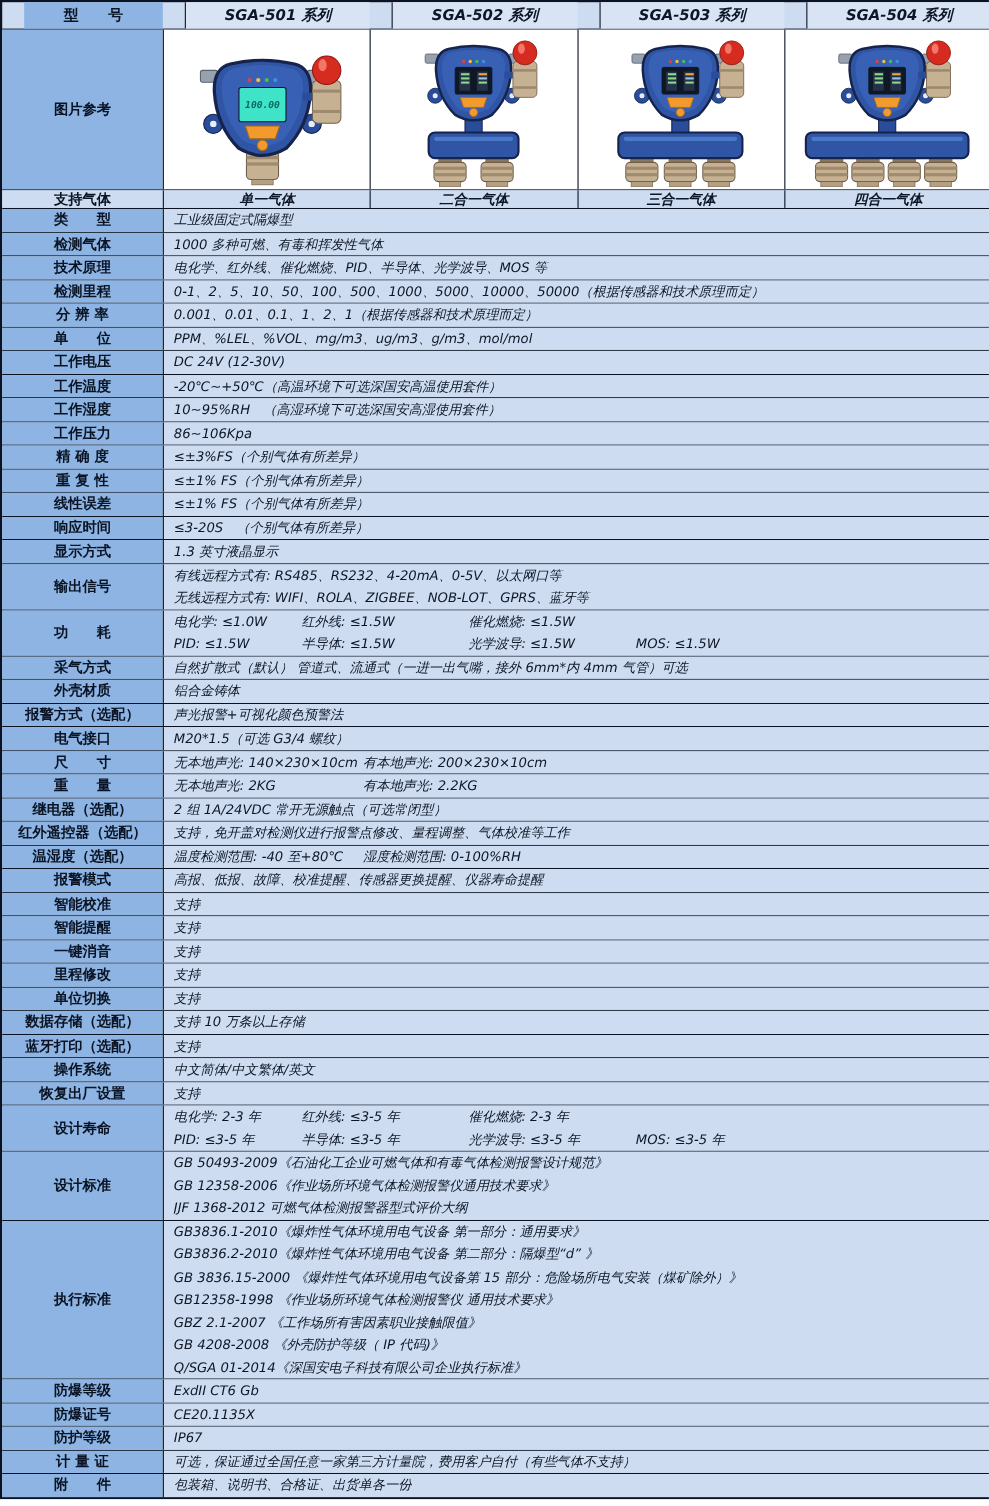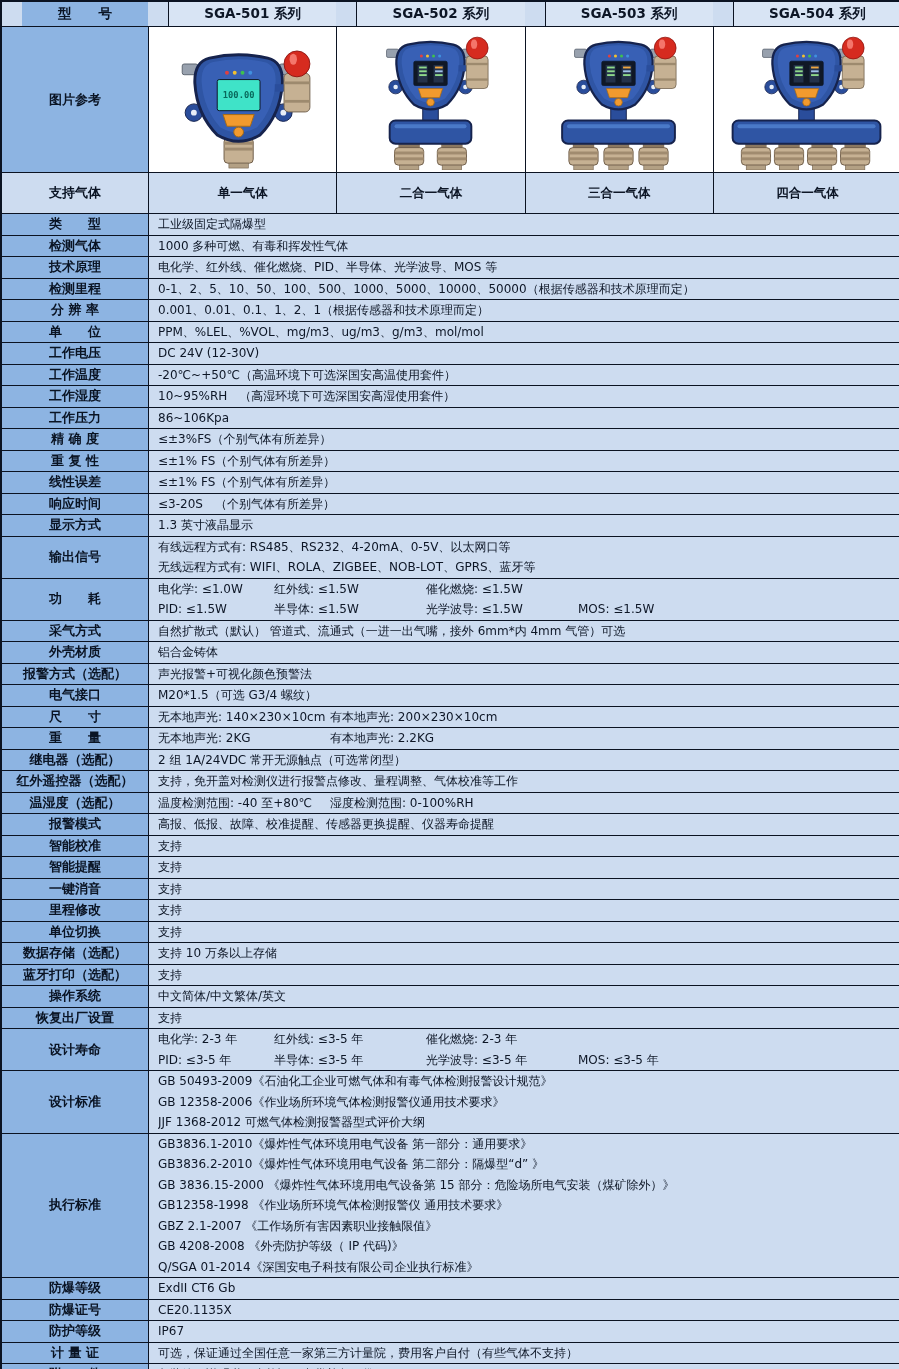--- a/index.html
+++ b/index.html
@@ -2,38 +2,38 @@
 <html style="--border: #0b1322; --label_bg: #8db4e2; --header_bg: #d8e4f4; --value_bg: #cddcf0; --image_bg: #ffffff; --device_blue: #2f55a4; --device_blue_dark: #16234d; --device_blue_mid: #2a4d9b; --beacon_red: #d62b1f; --brass: #c6b193; --screen_teal: #3fe3c8; --button_orange: #f29a2e;"><head>
 <meta charset="utf-8">
 <style>
   html,body{margin:0;padding:0;background:#fff;}
   body{width:899px;font-family:"DejaVu Sans","Liberation Sans",sans-serif;color:#0d1626;}
   .spec-table{width:899px;border:2px solid var(--border);background:var(--value_bg);}
   .row{display:grid;grid-template-columns:146px repeat(4,1fr);border-bottom:1px solid var(--border);}
   .row.spec{grid-template-columns:146px 1fr;}
   #specs .row:last-child{border-bottom:none;}
   .cell{min-width:0;}
-  .cell + .cell{border-left:1px solid var(--border);}
+  .cell + .cell{border-left:1px solid var(--border);font-style:italic;}
   .label{background:var(--label_bg);display:flex;align-items:center;justify-content:center;
          font-weight:bold;font-size:13px;white-space:pre;text-align:center;color:#0a1424;}
   .value{background:var(--value_bg);padding:0 4px 0 9px;display:flex;flex-direction:column;justify-content:center;}
   .line{line-height:20.5px;height:20.5px;font-size:12px;white-space:nowrap;overflow:hidden;}
   .cols{display:flex;align-items:flex-end;}
   .c4 span:nth-child(1){flex:0 0 116px;}
   .c4 span:nth-child(2){flex:0 0 152px;}
   .c4 span:nth-child(3){flex:0 0 152px;}
   .c4 span:nth-child(4){flex:1 1 auto;}
   .c2 span:nth-child(1){flex:0 0 172px;margin-top:20px;}
   .c2 span:nth-child(2){flex:1 1 auto;}
   .header-row .cell{height:24px;display:flex;align-items:center;justify-content:center;
       font-weight:bold;font-size:13.5px;background:var(--header_bg);margin-left:20px;}
   .header-row .label{background:var(--label_bg);}
   .image-row .cell{height:145px;}
   .image-row .img{background:var(--image_bg);display:flex;align-items:center;justify-content:center;}
-  .gas-row .cell{height:40px;display:flex;align-items:center;justify-content:center;
+  .gas-row .cell{height:16px;display:flex;align-items:center;justify-content:center;
       font-size:12.5px;font-weight:bold;background:var(--value_bg);}
   .gas-row .label{font-size:13px;}
   svg text{font-family:"DejaVu Sans Mono","Liberation Mono",monospace;}
 </style>
 </head>
 <body>
 
 <div class="spec-table">
 
   <div class="row header-row">

